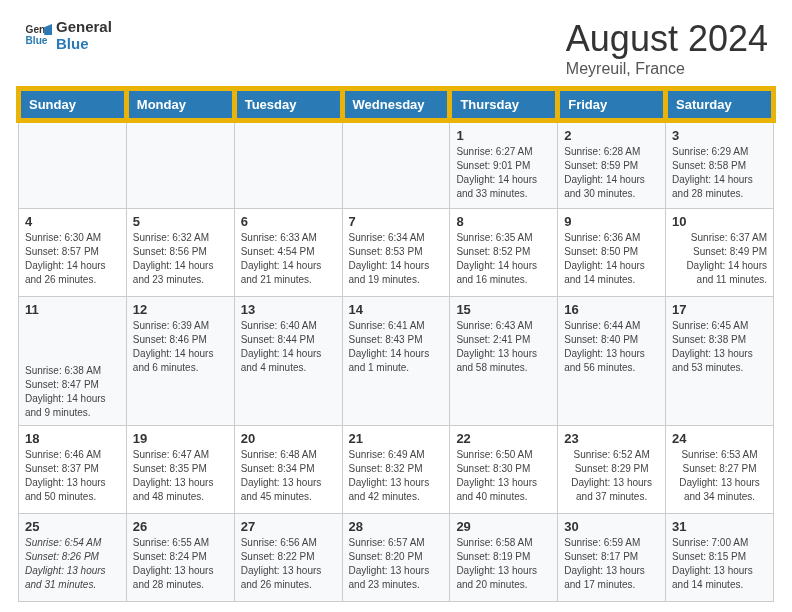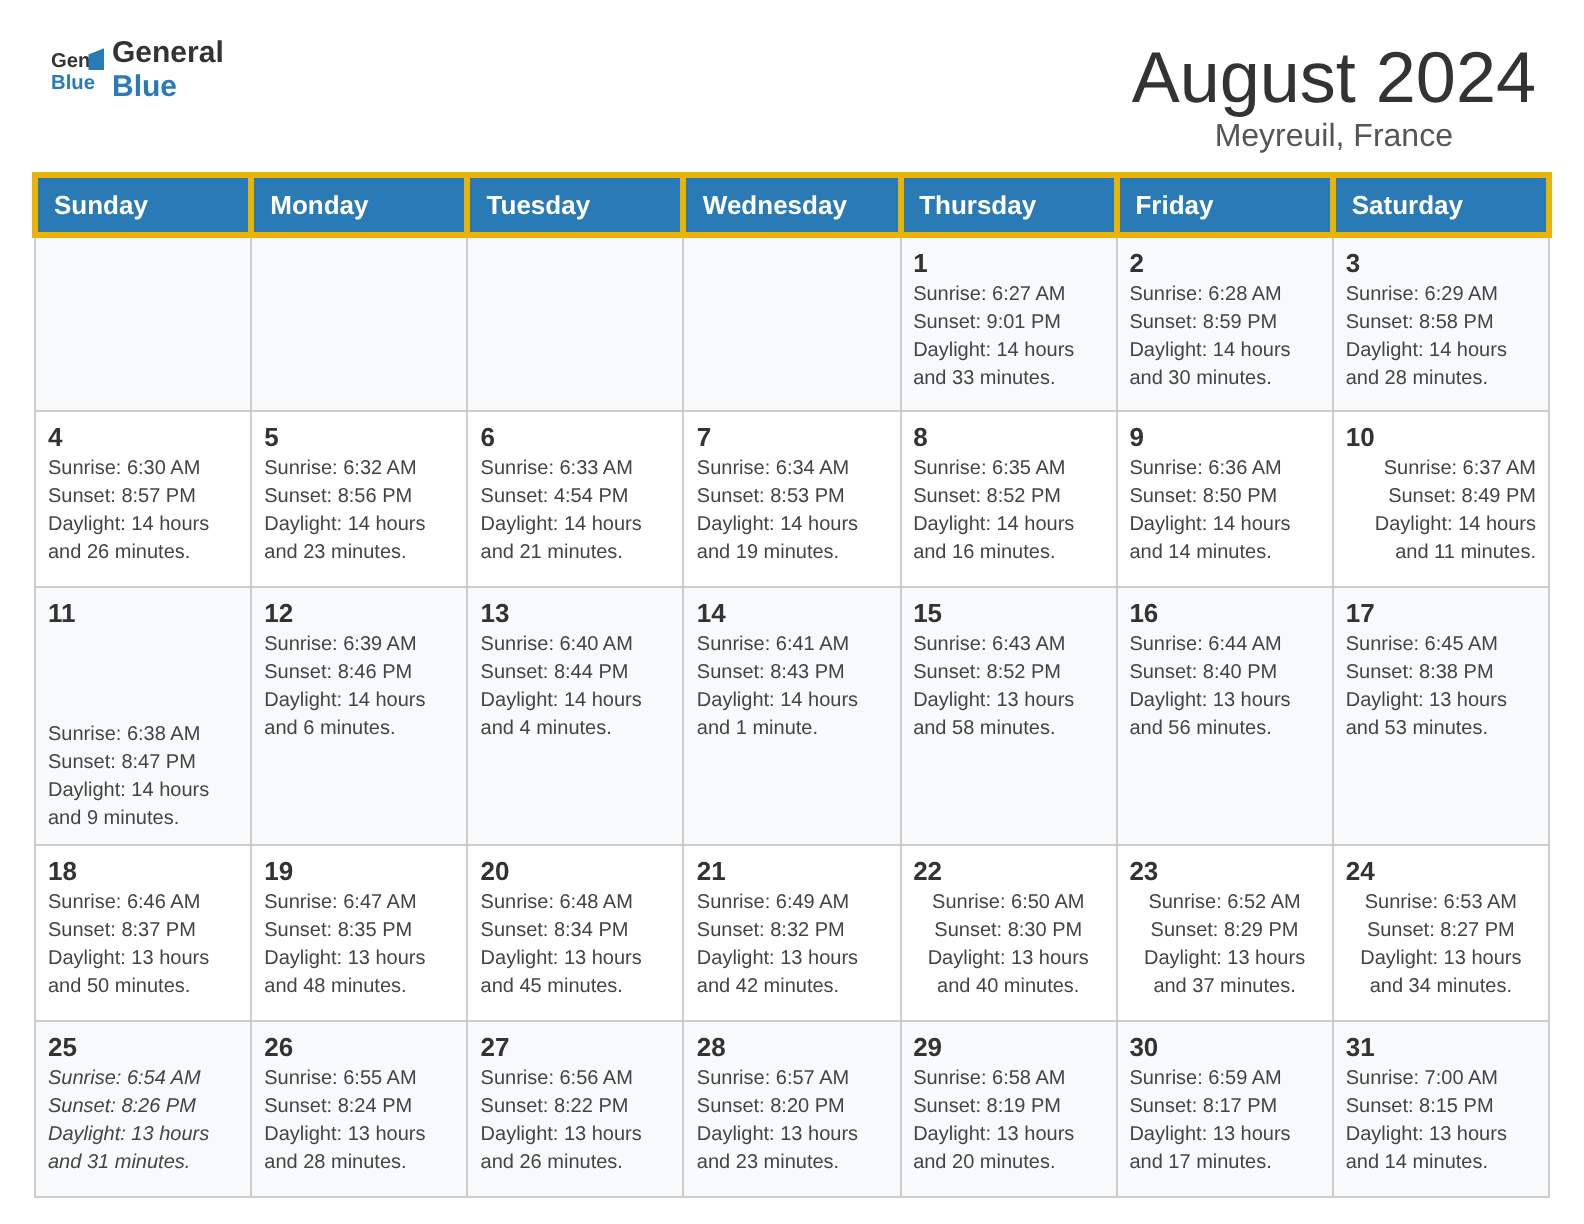--- a/index.html
+++ b/index.html
@@ -19,21 +19,21 @@
     .logo {
       display: flex;
       align-items: center;
       gap: 4px;
     }
     .logo-icon {
       width: 28px;
       height: 28px;
     }
     .title-block {
-      text-align: center;
+      text-align: left;
     }
     .month-title {
       font-size: 36px;
       font-weight: normal;
       color: #333;
     }
     .location-title {
       font-size: 16px;
       color: #555;
     }
@@ -45,21 +45,21 @@
       border-collapse: collapse;
       table-layout: fixed;
     }
     thead th {
       background: #2a7ab5;
       color: #fff;
       text-align: left;
       padding: 6px 8px;
       font-size: 13px;
       font-weight: bold;
-      border: 3px solid #eab308;
+      border: 5px solid #eab308;
     }
     tbody td {
       border: 1px solid #ccc;
       vertical-align: top;
       padding: 5px 6px;
       font-size: 10.5px;
       color: #333;
       height: 88px;
       background: #fff;
     }
@@ -229,21 +229,21 @@
           <td>
             <div class="day-num">14</div>
             <div class="day-info" style="white-space: pre-line;">Sunrise: 6:41 AM
 Sunset: 8:43 PM
 Daylight: 14 hours
 and 1 minute.</div>
           </td>
           <td>
             <div class="day-num">15</div>
             <div class="day-info" style="white-space: pre-line;">Sunrise: 6:43 AM
-Sunset: 8:52 PM
+Sunset: 2:41 PM
 Daylight: 13 hours
 and 58 minutes.</div>
           </td>
           <td>
             <div class="day-num">16</div>
             <div class="day-info" style="white-space: pre-line;">Sunrise: 6:44 AM
 Sunset: 8:40 PM
 Daylight: 13 hours
 and 56 minutes.</div>
           </td>
@@ -279,21 +279,21 @@
           </td>
           <td>
             <div class="day-num">21</div>
             <div class="day-info" style="white-space: pre-line;">Sunrise: 6:49 AM
 Sunset: 8:32 PM
 Daylight: 13 hours
 and 42 minutes.</div>
           </td>
           <td>
             <div class="day-num">22</div>
-            <div class="day-info" style="white-space: pre-line; text-align: center;">Sunrise: 6:50 AM
+            <div class="day-info" style="white-space: pre-line;">Sunrise: 6:50 AM
 Sunset: 8:30 PM
 Daylight: 13 hours
 and 40 minutes.</div>
           </td>
           <td>
             <div class="day-num">23</div>
             <div class="day-info" style="white-space: pre-line; text-align: center;">Sunrise: 6:52 AM
 Sunset: 8:29 PM
 Daylight: 13 hours
 and 37 minutes.</div>

